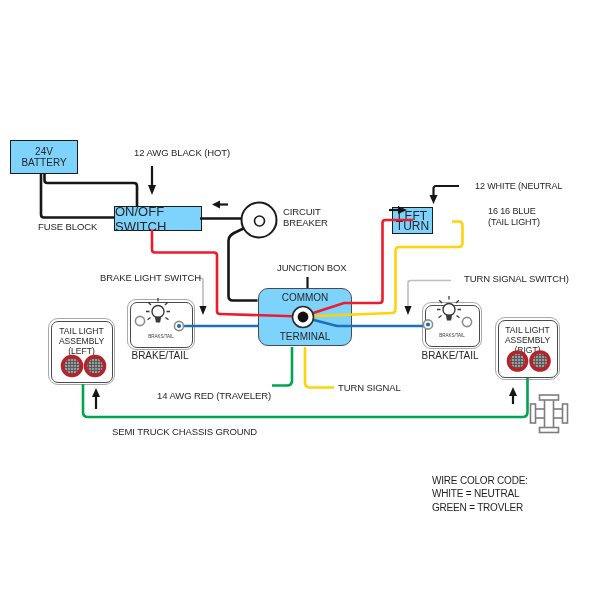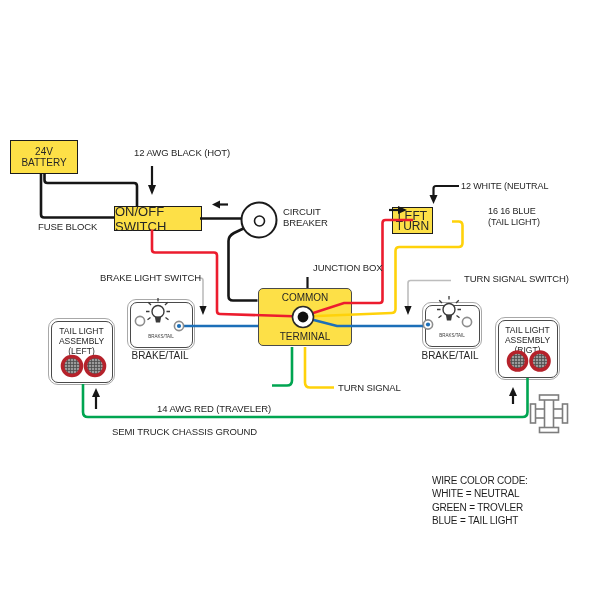--- a/index.html
+++ b/index.html
@@ -1,20 +1,20 @@
 <!DOCTYPE html>
 <html><head>
 <meta charset="utf-8">
 <style>
   html,body{margin:0;padding:0;}
   body{width:600px;height:600px;background:#ffffff;position:relative;overflow:hidden;
        font-family:"Liberation Sans", sans-serif;}
   .lbl{position:absolute;white-space:nowrap;color:#262626;font-size:9.5px;letter-spacing:-0.1px;}
   .lbl2{line-height:11px;}
-  .box{position:absolute;background:#fde047;border:1.5px solid #1c1c1c;display:flex;
+  .box{position:absolute;background:#7dd3fc;border:1.5px solid #1c1c1c;display:flex;
        flex-direction:column;align-items:center;justify-content:center;color:#262626;z-index:1;}
   .dblbox{position:absolute;background:#fff;border:1px solid #a8a8a8;z-index:1;}
   .dblbox .inner{position:absolute;left:1.5px;top:1.5px;right:1.5px;bottom:1.5px;
        border:1.6px solid #4a4a4a;border-radius:7px;background:#fff;text-align:center;color:#262626;}
   svg.layer{position:absolute;left:0;top:0;z-index:2;}
   .lbl,.caption,.codeblock{z-index:3;}
   .caption{position:absolute;color:#262626;font-size:10px;white-space:nowrap;transform:translateX(-50%);}
   .tinytxt{position:absolute;width:100%;text-align:center;font-size:4.5px;color:#3a3a3a;letter-spacing:0;}
   .codeblock{position:absolute;color:#1f1f1f;font-size:10px;line-height:13.4px;letter-spacing:-0.2px;}
 </style>
@@ -28,21 +28,21 @@
 
 <div class="box" style="left:114px;top:206px;width:86px;height:23px;font-size:13px;">
   <span>ON/OFF SWITCH</span>
 </div>
 
 <div class="box" style="left:392px;top:207px;width:39px;height:25px;font-size:12px;line-height:10px;">
   <span>LEFT</span>
   <span>TURN</span>
 </div>
 
-<div class="box" style="left:258px;top:288px;width:94px;height:58px;border-radius:5px;border-color:#4a4a4a;
+<div class="box" style="left:258px;top:288px;width:94px;height:58px;border-radius:10px;border-color:#4a4a4a;
      justify-content:space-between;padding:3px 0;box-sizing:border-box;font-size:10px;">
   <span>COMMON</span>
   <span>TERMINAL</span>
 </div>
 
 <div class="dblbox" style="left:127px;top:299px;width:66px;height:49px;border-radius:9px;">
   <div class="inner">
     <div class="tinytxt" style="top:31px;">BRAKS/TAIL</div>
   </div>
 </div>
@@ -175,36 +175,35 @@
 </svg>
 
 <div class="lbl" style="left:134px;top:147px;">12 AWG BLACK (HOT)</div>
 <div class="lbl" style="left:38px;top:221px;">FUSE BLOCK</div>
 
 <div class="lbl lbl2" style="left:283px;top:206px;">
   <div>CIRCUIT</div>
   <div>BREAKER</div>
 </div>
 
-<div class="lbl" style="left:461px;top:181px;font-size:9px;">12 WHITE (NEUTRAL</div>
+<div class="lbl" style="left:475px;top:181px;font-size:9px;">12 WHITE (NEUTRAL</div>
 
 <div class="lbl lbl2" style="left:488px;top:206px;font-size:9px;">
   <div>16 16 BLUE</div>
   <div>(TAIL LIGHT)</div>
 </div>
 
-<div class="lbl" style="left:277px;top:262px;margin-left:36px;">JUNCTION BOX</div>
+<div class="lbl" style="left:277px;top:262px;">JUNCTION BOX</div>
 <div class="lbl" style="left:100px;top:272px;">BRAKE LIGHT SWITCH</div>
 <div class="lbl" style="left:457px;top:273px;margin-left:7px;">TURN SIGNAL SWITCH)</div>
 
 <div class="caption" style="left:160px;top:350px;">BRAKE/TAIL</div>
 <div class="caption" style="left:450px;top:350px;">BRAKE/TAIL</div>
 
-<div class="lbl" style="left:157px;top:403px;">14 AWG RED (TRAVELER)</div>
+<div class="lbl" style="left:157px;top:390px;">14 AWG RED (TRAVELER)</div>
 <div class="lbl" style="left:338px;top:382px;">TURN SIGNAL</div>
 <div class="lbl" style="left:112px;top:426px;">SEMI TRUCK CHASSIS GROUND</div>
 
 <div class="codeblock" style="left:432px;top:474px;">
   <div>WIRE COLOR CODE:</div>
   <div>WHITE = NEUTRAL</div>
   <div>GREEN = TROVLER</div>
-  <div>BLUE = TAIL LIGHT</div>
 </div>
 
 </body></html>

